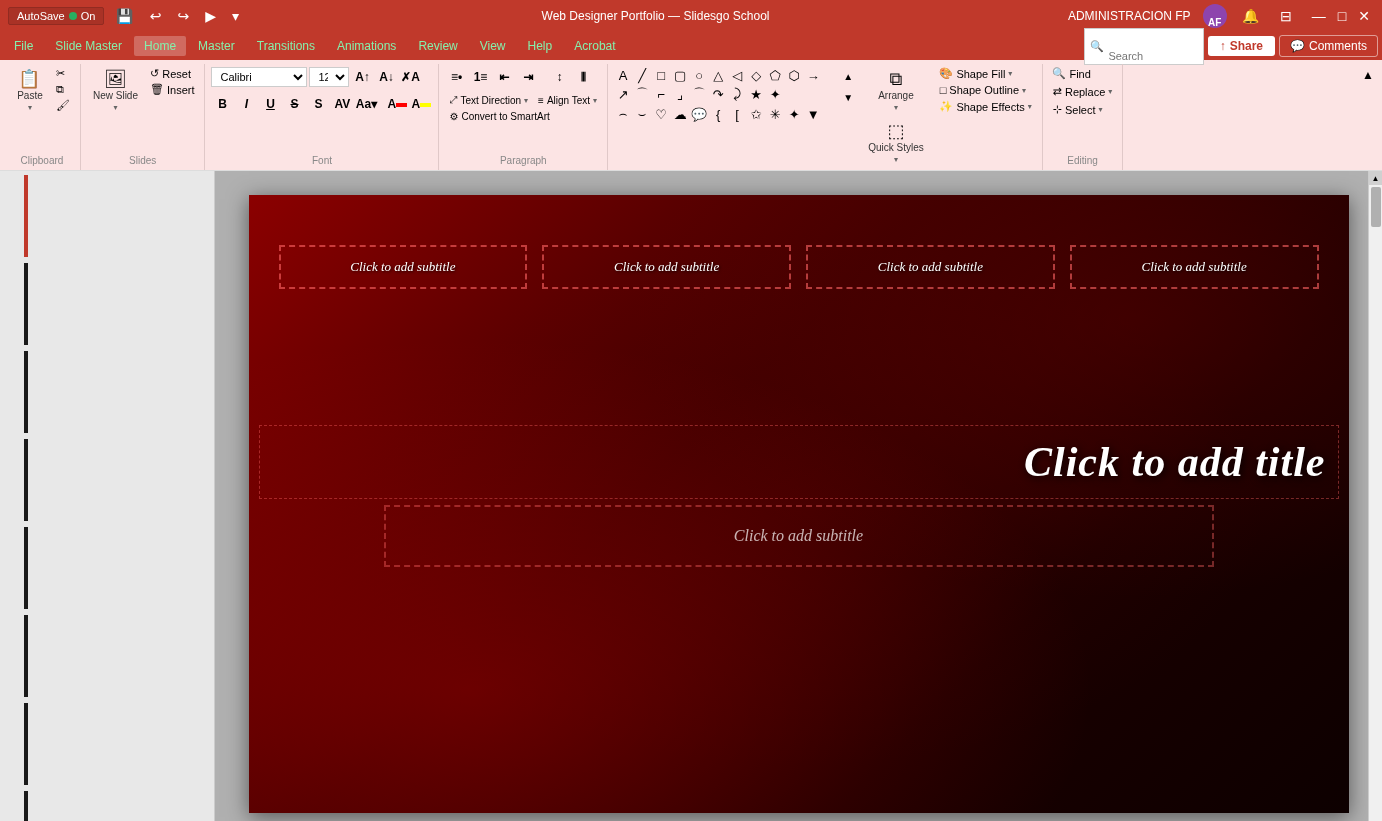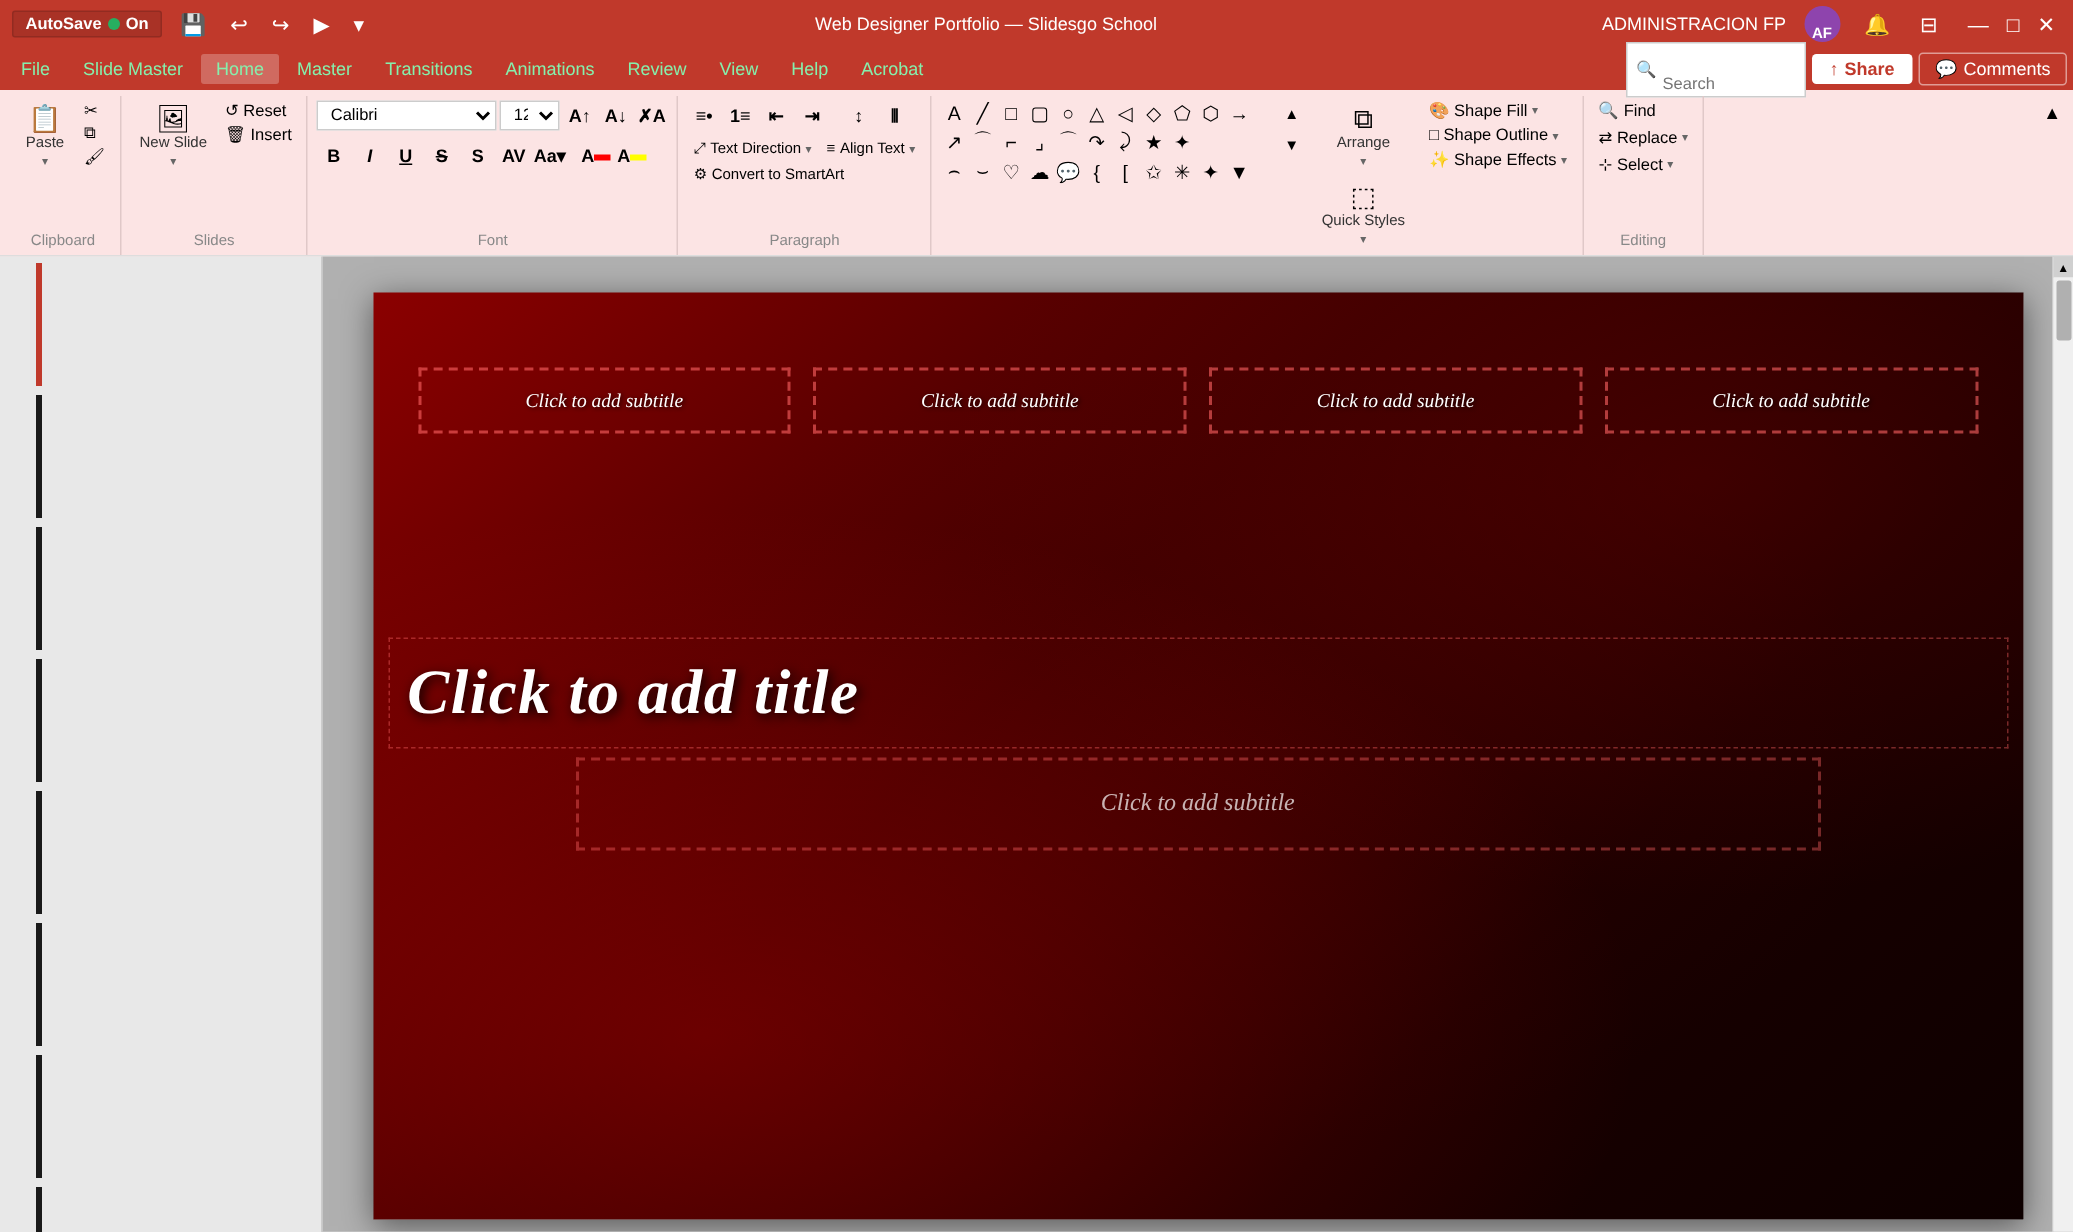--- a/index.html
+++ b/index.html
@@ -11,21 +11,21 @@
       background: #c0392b;
       display: flex;
       align-items: center;
       justify-content: space-between;
       padding: 0 8px;
       color: white;
     }
     #title-bar .left { display: flex; align-items: center; gap: 8px; font-size: 12px; }
     #title-bar .center { font-size: 12px; font-weight: 500; }
     #title-bar .right { display: flex; align-items: center; gap: 12px; font-size: 12px; }
-    .autosave-btn { background: #a93226; border: 1px solid #922b21; color: white; padding: 2px 8px; font-size: 11px; border-radius: 2px; cursor: pointer; display: flex; align-items: center; gap: 4px; font-weight: bold; }
+    .autosave-btn { background: #a93226; border: 1px solid #922b21; color: white; padding: 2px 8px; font-size: 11px; border-radius: 2px; cursor: pointer; display: flex; align-items: center; gap: 4px; }
     .autosave-dot { width: 8px; height: 8px; background: #27ae60; border-radius: 50%; }
     .title-icon-btn { background: none; border: none; color: white; cursor: pointer; font-size: 14px; padding: 2px 4px; }
     .window-controls { display: flex; gap: 4px; }
     .user-avatar { width: 24px; height: 24px; background: #8e44ad; border-radius: 50%; display: flex; align-items: flex-end; justify-content: center; font-size: 10px; font-weight: bold; }
 
     
     #menu-bar {
       height: 28px;
       background: #c0392b;
       display: flex;
@@ -48,21 +48,21 @@
     .ribbon-row { display: flex; align-items: stretch; padding: 0 4px; min-height: 70px; }
     .ribbon-group { display: flex; flex-direction: column; align-items: flex-start; padding: 2px 6px; border-right: 1px solid #e0c8c8; position: relative; }
     .ribbon-group-content { display: flex; align-items: flex-start; gap: 2px; flex: 1; }
     .ribbon-group-label { font-size: 10px; color: #888; text-align: center; width: 100%; margin-top: 2px; padding-bottom: 2px; }
     .ribbon-btn { display: flex; flex-direction: column; align-items: center; justify-content: center; padding: 3px 5px; cursor: pointer; border-radius: 2px; min-width: 30px; font-size: 10px; gap: 2px; border: none; background: none; }
     .ribbon-btn-icon { font-size: 18px; line-height: 1; }
     .ribbon-btn-label { font-size: 10px; color: #333; white-space: nowrap; }
     .ribbon-btn-large { flex-direction: column; min-width: 40px; padding: 4px 6px; }
 
     
-    .font-selector { border: 1px solid #ccc; padding: 2px 4px; font-size: 11px; width: 120px; background: white; cursor: pointer; }
+    .font-selector { border: 1px solid #ccc; padding: 2px 4px; font-size: 11px; width: 96px; background: white; cursor: pointer; }
     .size-selector { border: 1px solid #ccc; padding: 2px 4px; font-size: 11px; width: 40px; background: white; cursor: pointer; }
     .font-row { display: flex; align-items: center; gap: 2px; margin-bottom: 2px; }
     .font-format-row { display: flex; align-items: center; gap: 2px; }
     .fmt-btn { width: 22px; height: 22px; border: 1px solid transparent; background: none; cursor: pointer; font-size: 12px; font-weight: bold; display: flex; align-items: center; justify-content: center; border-radius: 2px; }
     .shape-icon { width: 18px; height: 18px; display: flex; align-items: center; justify-content: center; font-size: 13px; cursor: pointer; }
 
     
     #main { display: flex; height: calc(821px - 32px - 28px - 95px); }
 
     
@@ -145,21 +145,21 @@
     }
 
     
     .title-container {
       position: absolute;
       top: 230px;
       left: 10px;
       right: 10px;
       border: 1px dashed rgba(255,100,100,0.4);
       padding: 12px;
-      text-align: left;
+      text-align: right;
     }
     .slide-title-text {
       color: white;
       font-size: 42px;
       font-family: Georgia, 'Times New Roman', serif;
       font-style: italic;
       font-weight: bold;
       text-shadow: 2px 2px 8px rgba(0,0,0,0.9);
       letter-spacing: 1px;
     }

